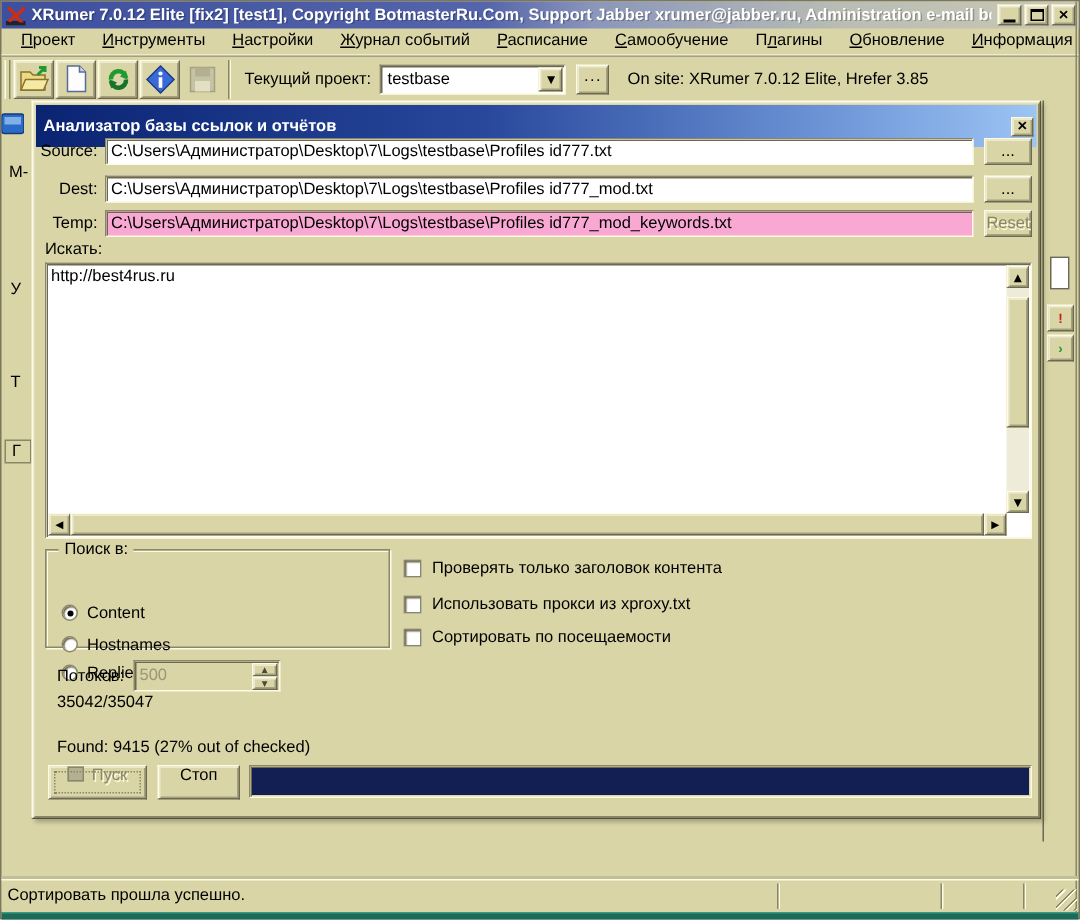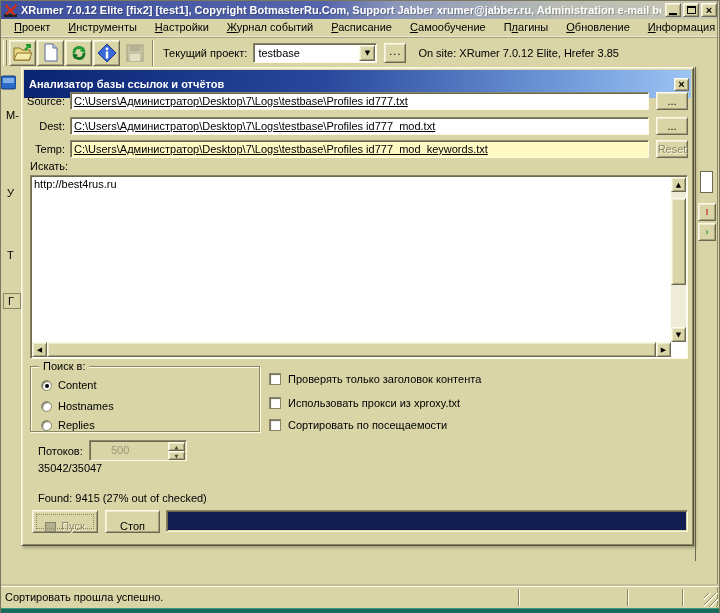--- a/index.html
+++ b/index.html
@@ -76,62 +76,62 @@
     background:linear-gradient(90deg,#0a2472 0%,#29489c 45%,#6f97d8 80%,#9cc4f4 100%);
     display:flex; align-items:center; padding:0 2px; }
   .dlg-title { color:#fff; font-weight:bold; flex:1 1 auto; white-space:nowrap; overflow:hidden;
                padding-left:3px; }
   .dlg-close { width:15px; height:13px; display:flex; align-items:center; justify-content:center;
                font-size:11px; font-weight:bold; line-height:1; }
 
   .field-row { position:absolute; left:4px; height:18px; display:flex; align-items:center; }
   .field-label { width:44px; text-align:right; padding-right:5px; flex:0 0 auto; }
   .field-input { width:579px; height:18px; background:#fff; display:flex; align-items:center;
-                 padding-left:3px; white-space:nowrap; overflow:hidden; flex:0 0 auto;text-decoration:underline; }
-  .field-input.ro { background:#fef9c3; }
+                 padding-left:3px; white-space:nowrap; overflow:hidden; flex:0 0 auto; }
+  .field-input.ro { background:#f9a8d4; }
   .field-btn { width:32px; height:18px; margin-left:7px; display:flex; align-items:center;
                justify-content:center; flex:0 0 auto; }
   .field-btn.disabled { color:#8a8666; text-shadow:1px 1px 0 #fdfbe0; }
 
   .iskat-label { position:absolute; left:8px; top:92px; }
   .searchbox { position:absolute; left:8px; top:107px; width:658px; height:184px; background:#fff; }
   .search-content { position:absolute; left:1px; top:1px; right:16px; bottom:16px;
                     padding:1px 2px; overflow:hidden; white-space:pre; }
   .vscroll { position:absolute; top:1px; right:1px; width:15px; bottom:16px; background:#eeecd8; }
   .hscroll { position:absolute; left:1px; bottom:1px; right:16px; height:15px; background:#eeecd8; }
   .scrollbtn { position:absolute; width:15px; height:15px; display:flex; align-items:center;
                justify-content:center; font-family:"DejaVu Sans",sans-serif; font-size:7px; }
   .v-up { top:0; left:0; } .v-down { bottom:0; left:0; }
   .h-left { left:0; top:0; } .h-right { right:0; top:0; }
   .v-thumb { position:absolute; left:0; top:21px; width:15px; height:87px; }
   .h-thumb { position:absolute; left:15px; top:0; right:15px; height:15px; }
 
   .groupbox { position:absolute; left:8px; top:298px; width:230px; height:66px;
               border:1px solid #8a8768; box-shadow:inset 1px 1px 0 #fdfbe4, 1px 1px 0 #fdfbe4; }
   .group-legend { position:absolute; left:8px; top:-7px; background:#d9d5a7; padding:0 4px; }
-  .radio-row { position:absolute; left:10px; display:flex; align-items:center; gap:6px; }
+  .radio-row { position:absolute; left:10px; display:flex; align-items:flex-start; gap:6px;margin-top:24px; }
   .radio { width:11px; height:11px; border-radius:50%; background:#fff;
            border:1px solid #8a8768; box-shadow:inset 1px 1px 1px #6d6950; position:relative; }
   .radio.checked::after { content:""; position:absolute; left:3px; top:3px; width:4px; height:4px;
                           border-radius:50%; background:#000; }
   .check-row { position:absolute; display:flex; align-items:center; gap:7px; }
   .checkbox { width:12px; height:12px; background:#fff; border:1px solid #8a8768;
               box-shadow:inset 1px 1px 1px #6d6950; }
 
   .threads-label { position:absolute; left:16px; top:377px; }
   .spinner { position:absolute; left:67px; top:372px; width:98px; height:21px; background:#d9d5a7; }
-  .spin-value { position:absolute; left:21px; top:3px; color:#9a9678; }
+  .spin-value { position:absolute; left:3px; top:3px; color:#9a9678; }
   .spin-btns { position:absolute; right:1px; top:1px; width:17px; height:18px;
                display:flex; flex-direction:column; }
   .spin-btn { flex:1; display:flex; align-items:center; justify-content:center;
               font-family:"DejaVu Sans",sans-serif; font-size:5px; color:#4a4836; }
 
   .stat { position:absolute; left:16px; white-space:pre; }
 
-  .btnrow-btn { position:absolute; top:442px; height:23px; display:flex; align-items:flex-end;
+  .btnrow-btn { position:absolute; top:442px; height:23px; display:flex; align-items:flex-start;
                 justify-content:center; gap:5px; }
   .pusk { left:10px; width:66px; color:#8a8666; text-shadow:1px 1px 0 #fdfbe0; }
   .pusk .focusrect { position:absolute; inset:3px; border:1px dotted #8a8666; }
   .pusk-icon { width:11px; height:10px; background:#b3b092; border:1px solid #8a8666; }
   .stop { left:83px; width:55px; }
   .progress { position:absolute; left:144px; top:442px; width:522px; height:22px; background:#d9d5a7; }
   .progress-fill { position:absolute; left:1px; top:1px; bottom:1px; background:#131f52; }
 
   
   .statusbar { position:absolute; left:0; top:585px; width:100%; height:22px;

